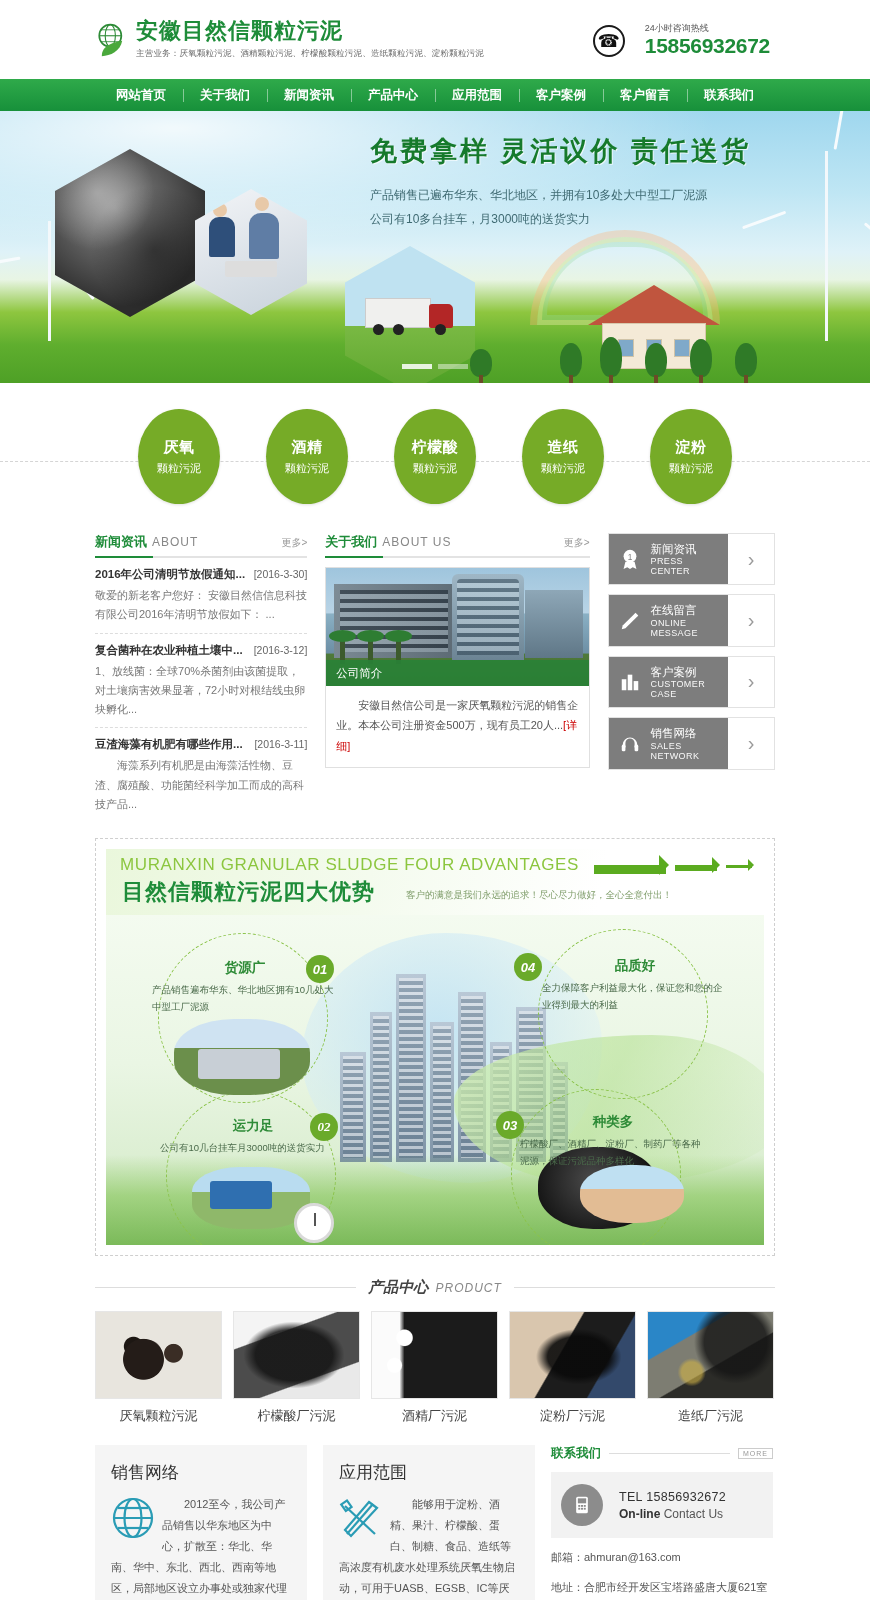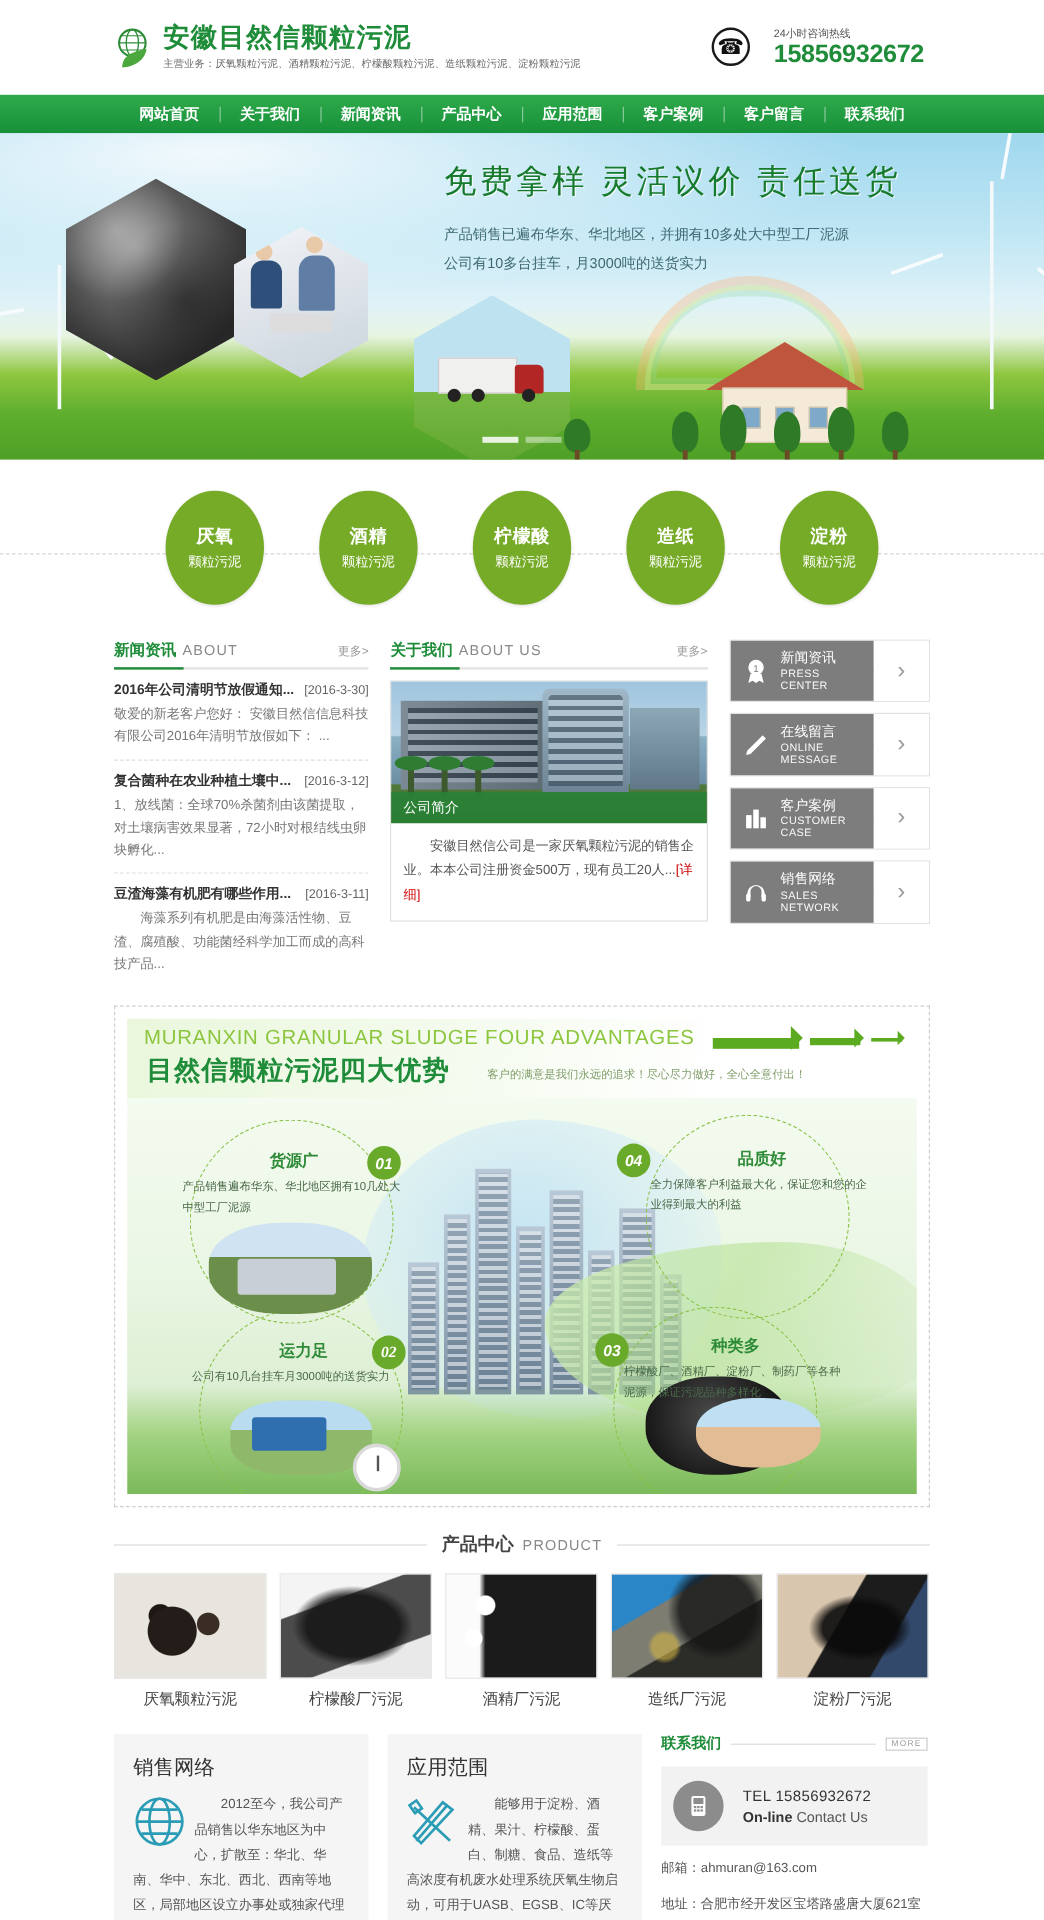--- a/index.html
+++ b/index.html
@@ -12,21 +12,21 @@
   }
   .wrap { width: 870px; margin: 0 auto; position: relative; }
   .inner { width: 680px; margin: 0 auto; }
 
   
   .topbar { height: 79px; display: flex; align-items: center; padding: 0 100px 0 95px; justify-content: space-between; }
   .brand { display: flex; align-items: center; gap: 7px; }
   .logo-mark { width: 34px; height: 36px; position: relative; flex: none; }
   .brand-text .title { font-size: 22px; font-weight: bold; color: #1e8c39; letter-spacing: 1px; line-height: 1.1; }
   .brand-text .sub { font-size: 8.5px; color: #6a6a6a; margin-top: 4px; letter-spacing: .2px; }
-  .hotline { display: flex; align-items: center; gap: 20px; }
+  .hotline { display: flex; align-items: flex-end; gap: 20px; }
   .phone-ico { width: 32px; height: 32px; border: 2px solid #1a1a1a; border-radius: 50%; position: relative; flex: none; }
   .phone-ico::after { content: "\260E"; position: absolute; left: 0; right: 0; top: 50%; transform: translateY(-50%); text-align: center; font-size: 18px; color: #111; line-height: 1; }
   .hot-label { font-size: 9px; color: #555; }
   .hot-num { font-size: 21px; font-weight: bold; color: #1e8c39; letter-spacing: -.3px; line-height: 1.05; }
 
   
   .nav { height: 32px; background: linear-gradient(to bottom,#2faa4a,#17903a); display: flex; align-items: center; justify-content: center; }
   .nav ul { list-style: none; display: flex; align-items: center; }
   .nav li { color: #fff; font-size: 12.5px; font-weight: bold; padding: 0 17px; position: relative; cursor: pointer; }
   .nav li + li::before { content: ""; position: absolute; left: 0; top: 2px; height: 13px; width: 1px; background: rgba(255,255,255,.45); }
@@ -64,21 +64,21 @@
   .windmill { position: absolute; width: 3px; background: #f3f8fb; bottom: 42px; }
   .wm-blades { position: absolute; top: -2px; left: 50%; width: 0; height: 0; }
   .wm-blade { position: absolute; width: 3px; height: 46px; background: #f7fbfd; transform-origin: 50% 100%; border-radius: 2px; }
   .rainbow { position: absolute; right: 150px; bottom: 58px; width: 190px; height: 95px; border-radius: 190px 190px 0 0;
     border: 7px solid rgba(255,180,120,.35); border-bottom: 0;
     box-shadow: inset 0 0 0 5px rgba(255,235,140,.3), inset 0 0 0 10px rgba(150,220,160,.3); }
   .trees { position: absolute; bottom: 0; left: 0; width: 100%; height: 58px; }
   .tree { position: absolute; bottom: 6px; width: 22px; height: 34px; background: #2f7a27; border-radius: 50% 50% 42% 42%; }
   .tree::after { content:""; position:absolute; left:9px; bottom:-7px; width:4px; height:9px; background:#6b4a28; }
   .ban-copy { position: absolute; left: 370px; top: 22px; width: 400px; }
-  .ban-h1 { font-size: 27px; font-weight: normal; color: #167a2c; letter-spacing: 3px; text-shadow: 1px 1px 0 rgba(255,255,255,.7); white-space: nowrap; }
+  .ban-h1 { font-size: 27px; font-weight: bold; color: #167a2c; letter-spacing: 3px; text-shadow: 1px 1px 0 rgba(255,255,255,.7); white-space: nowrap; }
   .ban-p { font-size: 12px; color: #3f6a72; margin-top: 14px; line-height: 2; }
   .ban-dots { position: absolute; bottom: 14px; left: 0; width: 100%; display: flex; justify-content: center; gap: 6px; }
   .ban-dots i { display: block; width: 30px; height: 5px; background: rgba(255,255,255,.85); }
   .ban-dots i.on { background: rgba(255,255,255,.45); }
 
   
   .cats { position: relative; height: 120px; margin-top: 18px; }
   .cats::before { content:""; position:absolute; left: 0; right: 0; top: 60px; border-top: 1px dashed #d5d5d5; }
   .cats-row { position: relative; display: flex; justify-content: center; gap: 46px; padding-top: 8px; }
   .cat { width: 82px; height: 95px; border-radius: 50%; background: #76ab27; color: #fff;
@@ -192,21 +192,21 @@
     background: linear-gradient(to bottom,#b9dcf0 0 40%,#8fb86a 40%); }
   .ph2::after { content:""; position:absolute; left:18px; top:14px; width:62px; height:28px; background:#2f6fb0; border-radius:3px; }
   .ph3 { left: 432px; top: 232px; width: 120px; height: 82px; border-radius: 46%;
     background: radial-gradient(circle at 45% 40%, #4a4a4a, #111 75%); }
   .ph4 { left: 474px; top: 250px; width: 104px; height: 58px; border-radius: 46%;
     background: linear-gradient(to bottom,#bfe0f2 0 42%,#e2bc94 42%); }
   .clock { position: absolute; left: 188px; top: 288px; width: 40px; height: 40px; border-radius: 50%; background: #fff; border: 3px solid #d9d9d9; }
   .clock::after { content:""; position:absolute; left: 17px; top: 7px; width: 2px; height: 13px; background: #555; }
 
   
-  .prod-head { display: flex; align-items: center; justify-content: center; gap: 12px; margin-top: 22px; }
+  .prod-head { display: flex; align-items: center; justify-content: center; gap: 12px; margin-top: 22px; font-style: italic; }
   .prod-head .line { flex: 1; height: 1px; background: #ddd; }
   .prod-head .cn { font-size: 15px; color: #444; font-weight: bold; }
   .prod-head .en { font-size: 12px; color: #888; letter-spacing: 1px; margin-left: 4px; }
   .prod-row { display: flex; gap: 11px; margin-top: 14px; }
   .prod { width: 127px; }
   .prod .pimg { height: 88px; border: 1px solid #e6e6e6; overflow: hidden; position: relative; }
   .prod .pcap { text-align: center; font-size: 13px; color: #444; margin-top: 8px; }
   .pg1 { background: radial-gradient(circle at 42% 48%, #3a2f2a 0 14%, #e8e5de 16%), #efece6; }
   .pg1::after { content:""; position:absolute; inset:0; background:
     radial-gradient(circle at 38% 55%, #241c18 0 22%, transparent 23%),
@@ -594,26 +594,26 @@
       </div>
       <div class="prod">
         <div class="pimg pg2"></div>
         <div class="pcap">柠檬酸厂污泥</div>
       </div>
       <div class="prod">
         <div class="pimg pg3"></div>
         <div class="pcap">酒精厂污泥</div>
       </div>
       <div class="prod">
+        <div class="pimg pg5"></div>
+        <div class="pcap">淀粉厂污泥</div>
+      </div>
+      <div class="prod">
         <div class="pimg pg4"></div>
         <div class="pcap">造纸厂污泥</div>
-      </div>
-      <div class="prod">
-        <div class="pimg pg5"></div>
-        <div class="pcap">淀粉厂污泥</div>
       </div>
     </div>
 
     <div class="bottom">
       <div class="bcard b1">
         <h3>销售网络</h3>
         <div class="bflow">
           <span class="bico">
             <svg viewBox="0 0 44 44" width="44" height="44" fill="none" stroke="#2a9cb5" stroke-width="2.2">
               <circle cx="22" cy="22" r="19"></circle>

